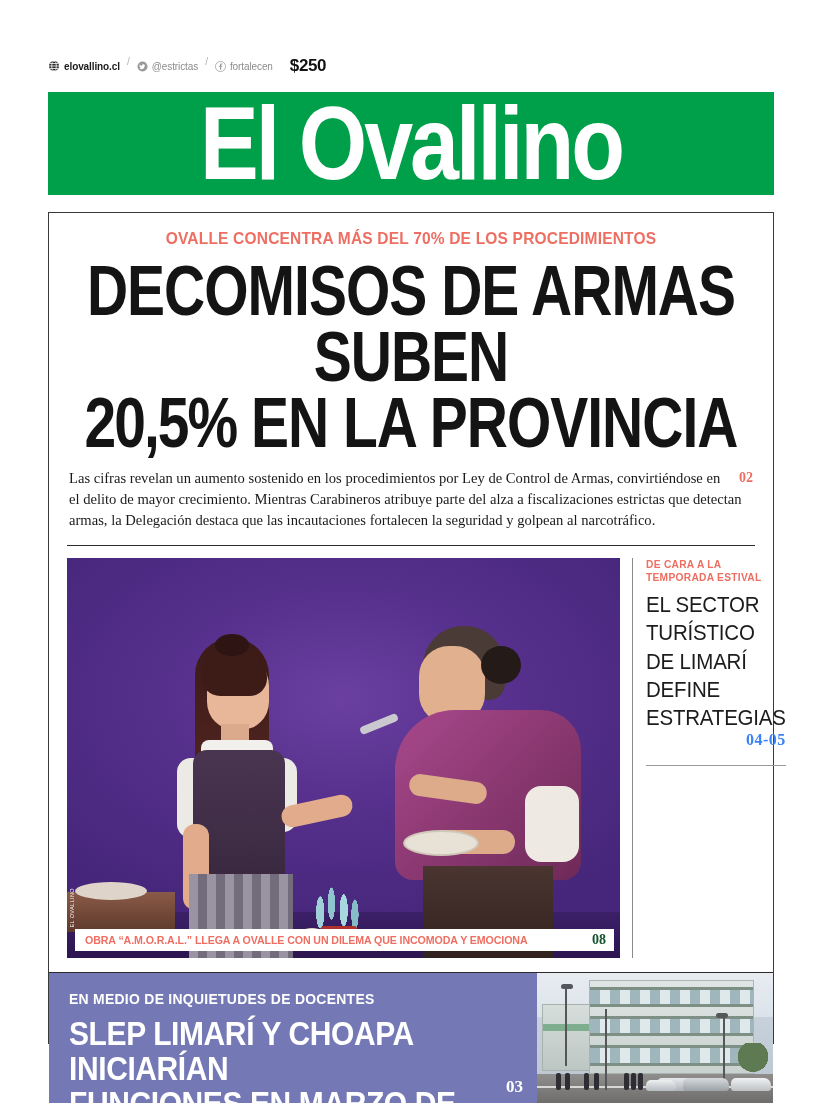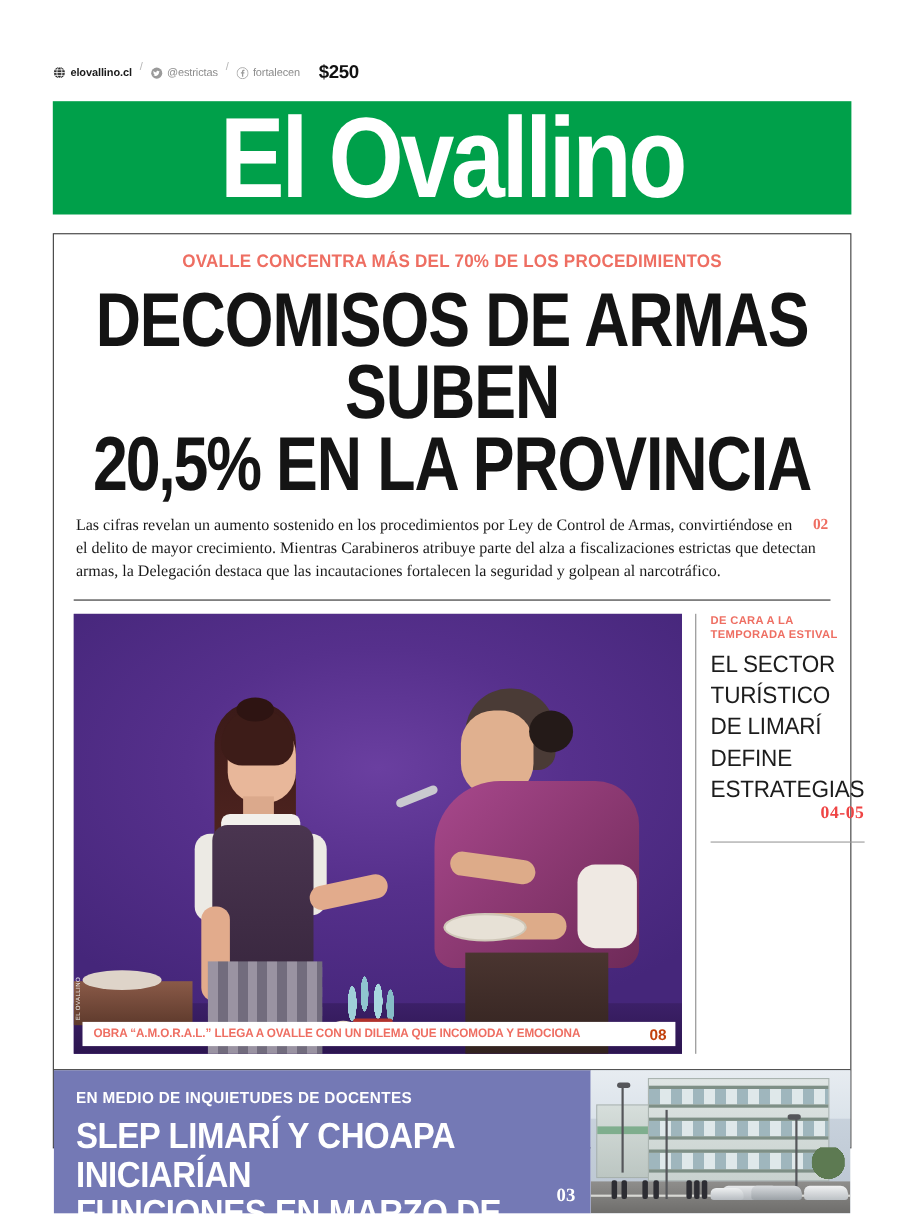--- a/index.html
+++ b/index.html
@@ -373,24 +373,24 @@
   .caption-text {
     font-size: 11.2px;
     font-weight: bold;
     color: #EE6E62;
     letter-spacing: -0.1px;
     transform: scaleX(0.95);
     transform-origin: left center;
     white-space: nowrap;
   }
   .caption-page {
-    font-family: Liberation Sans, sans-serif;
+    font-family: Liberation Serif, serif;
     font-size: 14px;
     font-weight: bold;
-    color: #c2410c;
+    color: #14532d;
   }
   .photo-credit {
     position: absolute;
     left: 2px; bottom: 30px;
     font-size: 5.5px;
     color: #efefef;
     letter-spacing: 0.4px;
     writing-mode: vertical-rl;
     transform: rotate(180deg);
     white-space: nowrap;
@@ -422,21 +422,21 @@
     transform: scaleY(1.05);
     transform-origin: top left;
   }
   .side-head.light { font-weight: 300; }
   .side-head.bold { font-weight: bold; font-size: 19px; }
   .side-page {
     text-align: right;
     font-family: "Liberation Serif", serif;
     font-weight: bold;
     font-size: 16px;
-    color: #ef4444;
+    color: #3b82f6;
     margin-top: 6px;
     letter-spacing: 0.5px;
   }
   .side-divider {
     border-top: 1px solid #9a9a9a;
     margin: 16px 0 12px;
   }
 
   
   .bottom {

